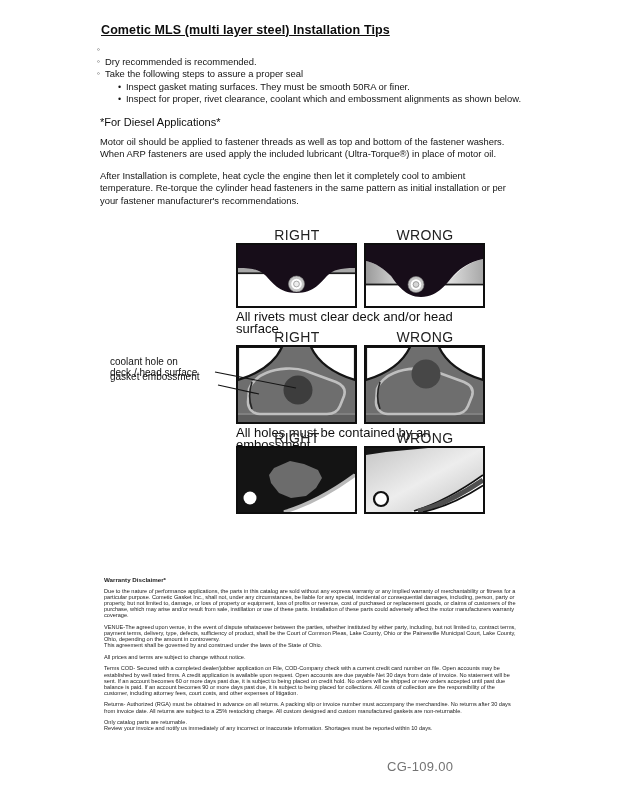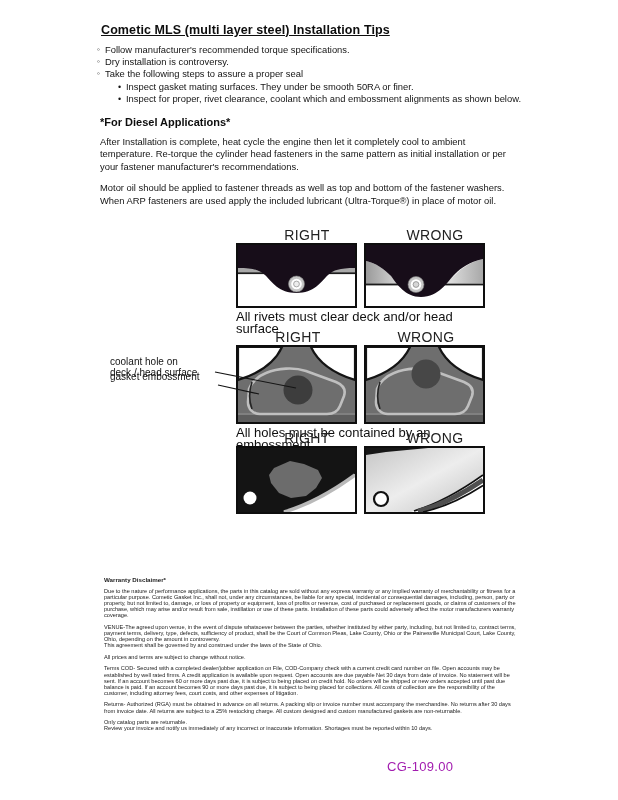--- a/index.html
+++ b/index.html
@@ -15,79 +15,78 @@
     letter-spacing:0.1px;color:#0d0d0d;
   }
   
   .tips{position:absolute;left:97px;top:44px;width:432px;list-style:none;margin:0;padding:0;}
   .tips li{font-size:9.4px;line-height:12.2px;color:#141414;display:flex;}
   .tips li .mark{width:8px;flex:none;font-size:8px;line-height:12.2px;text-align:left;}
   .tips li.lvl2{padding-left:21px;}
   .tips li.lvl2 .mark{font-size:9px;}
   
   .diesel{position:absolute;left:100px;top:116px;width:420px;}
-  .diesel h2{margin:0 0 8px 0;font-size:11px;font-weight:bold;color:#0d0d0d;}
+  .diesel h2{margin:0 0 8px 0;font-size:11px;font-weight:normal;color:#0d0d0d;}
   .diesel p{margin:0 0 9px 0;font-size:9.4px;line-height:12.4px;color:#141414;width:412px;}
   
   .figrow{position:absolute;}
-  .figrow .labels{display:flex;gap:6px;justify-content:flex-end;}
+  .figrow .labels{display:flex;gap:6px;}
   .figrow .labels div{width:122px;text-align:center;font-size:14px;line-height:15px;color:#222;letter-spacing:0.4px;}
   .figrow .panels{display:flex;gap:7px;}
   .figrow .panels svg{display:block;border:2.5px solid #0e0e0e;background:#fff;}
   .figrow .caption{margin-top:3px;font-size:13px;line-height:11.5px;color:#101010;white-space:pre-line;}
   #figrow1{left:236px;top:228px;width:260px;}
   #figrow2{left:110px;top:330px;width:390px;height:100px;}
   #figrow2 .figbody{margin-left:126px;width:251px;}
   #figrow2 .caption{text-align:left;}
   #figrow3{left:236px;top:431px;width:260px;}
   .ann{position:absolute;font-size:10px;line-height:10.5px;color:#141414;text-align:left;white-space:pre-line;}
   #ann-hole{left:0px;top:27px;width:103px;}
   #ann-emboss{left:0px;top:42px;width:106px;}
   .leader-overlay{position:absolute;left:0;top:0;pointer-events:none;}
   
   .disclaimer{position:absolute;left:104px;top:576px;width:412px;color:#1c1c1c;}
   .disclaimer h3{margin:0 0 5px 0;font-size:6.2px;font-weight:bold;}
   .disclaimer p{margin:0 0 5.5px 0;font-size:5.6px;line-height:6.1px;white-space:pre-line;letter-spacing:0;}
   
-  .footer-code{position:absolute;left:387px;top:759px;font-size:13px;letter-spacing:0.3px;color:#a21caf;}
+  .footer-code{position:absolute;left:387px;top:759px;font-size:13px;letter-spacing:0.3px;color:#737373;}
 </style>
 </head>
 <body>
 
 <div class="page">
 
   <h1 class="title">Cometic MLS (multi layer steel) Installation Tips</h1>
 
   <ul class="tips">
     <li class="lvl1">
       <span class="mark">◦</span>
-      <span>Follow manufacturer's recommended torque specifications.</span>
     </li>
     <li class="lvl1">
       <span class="mark">◦</span>
-      <span>Dry installation is controversy.</span>
+      <span>Dry recommended is recommended.</span>
     </li>
     <li class="lvl1">
       <span class="mark">◦</span>
       <span>Take the following steps to assure a proper seal</span>
     </li>
     <li class="lvl2">
       <span class="mark">•</span>
-      <span>Inspect gasket mating surfaces.  They under be smooth 50RA or finer.</span>
+      <span>Inspect gasket mating surfaces.  They must be smooth 50RA or finer.</span>
     </li>
     <li class="lvl2">
       <span class="mark">•</span>
       <span>Inspect for proper, rivet clearance, coolant which and embossment alignments as shown below.</span>
     </li>
   </ul>
 
   <div class="diesel">
     <h2>*For Diesel Applications*</h2>
+    <p>Motor oil should be applied to fastener threads as well as top and bottom of the fastener washers. When ARP fasteners are used apply the included lubricant (Ultra-Torque®) in place of motor oil.</p>
     <p>After Installation is complete, heat cycle the engine then let it completely cool to ambient temperature. Re-torque the cylinder head fasteners in the same pattern as initial installation or per your fastener manufacturer's recommendations.</p>
-    <p>Motor oil should be applied to fastener threads as well as top and bottom of the fastener washers. When ARP fasteners are used apply the included lubricant (Ultra-Torque®) in place of motor oil.</p>
   </div>
 
   <div class="figrow" id="figrow1">
     <div class="labels">
       <div>RIGHT</div>
       <div>WRONG</div>
     </div>
     <div class="panels">
       <svg width="117" height="61" viewBox="0 0 117 61">
         <polygon points="0,20 0,28 33,28" fill="#a9a9a9"></polygon>

